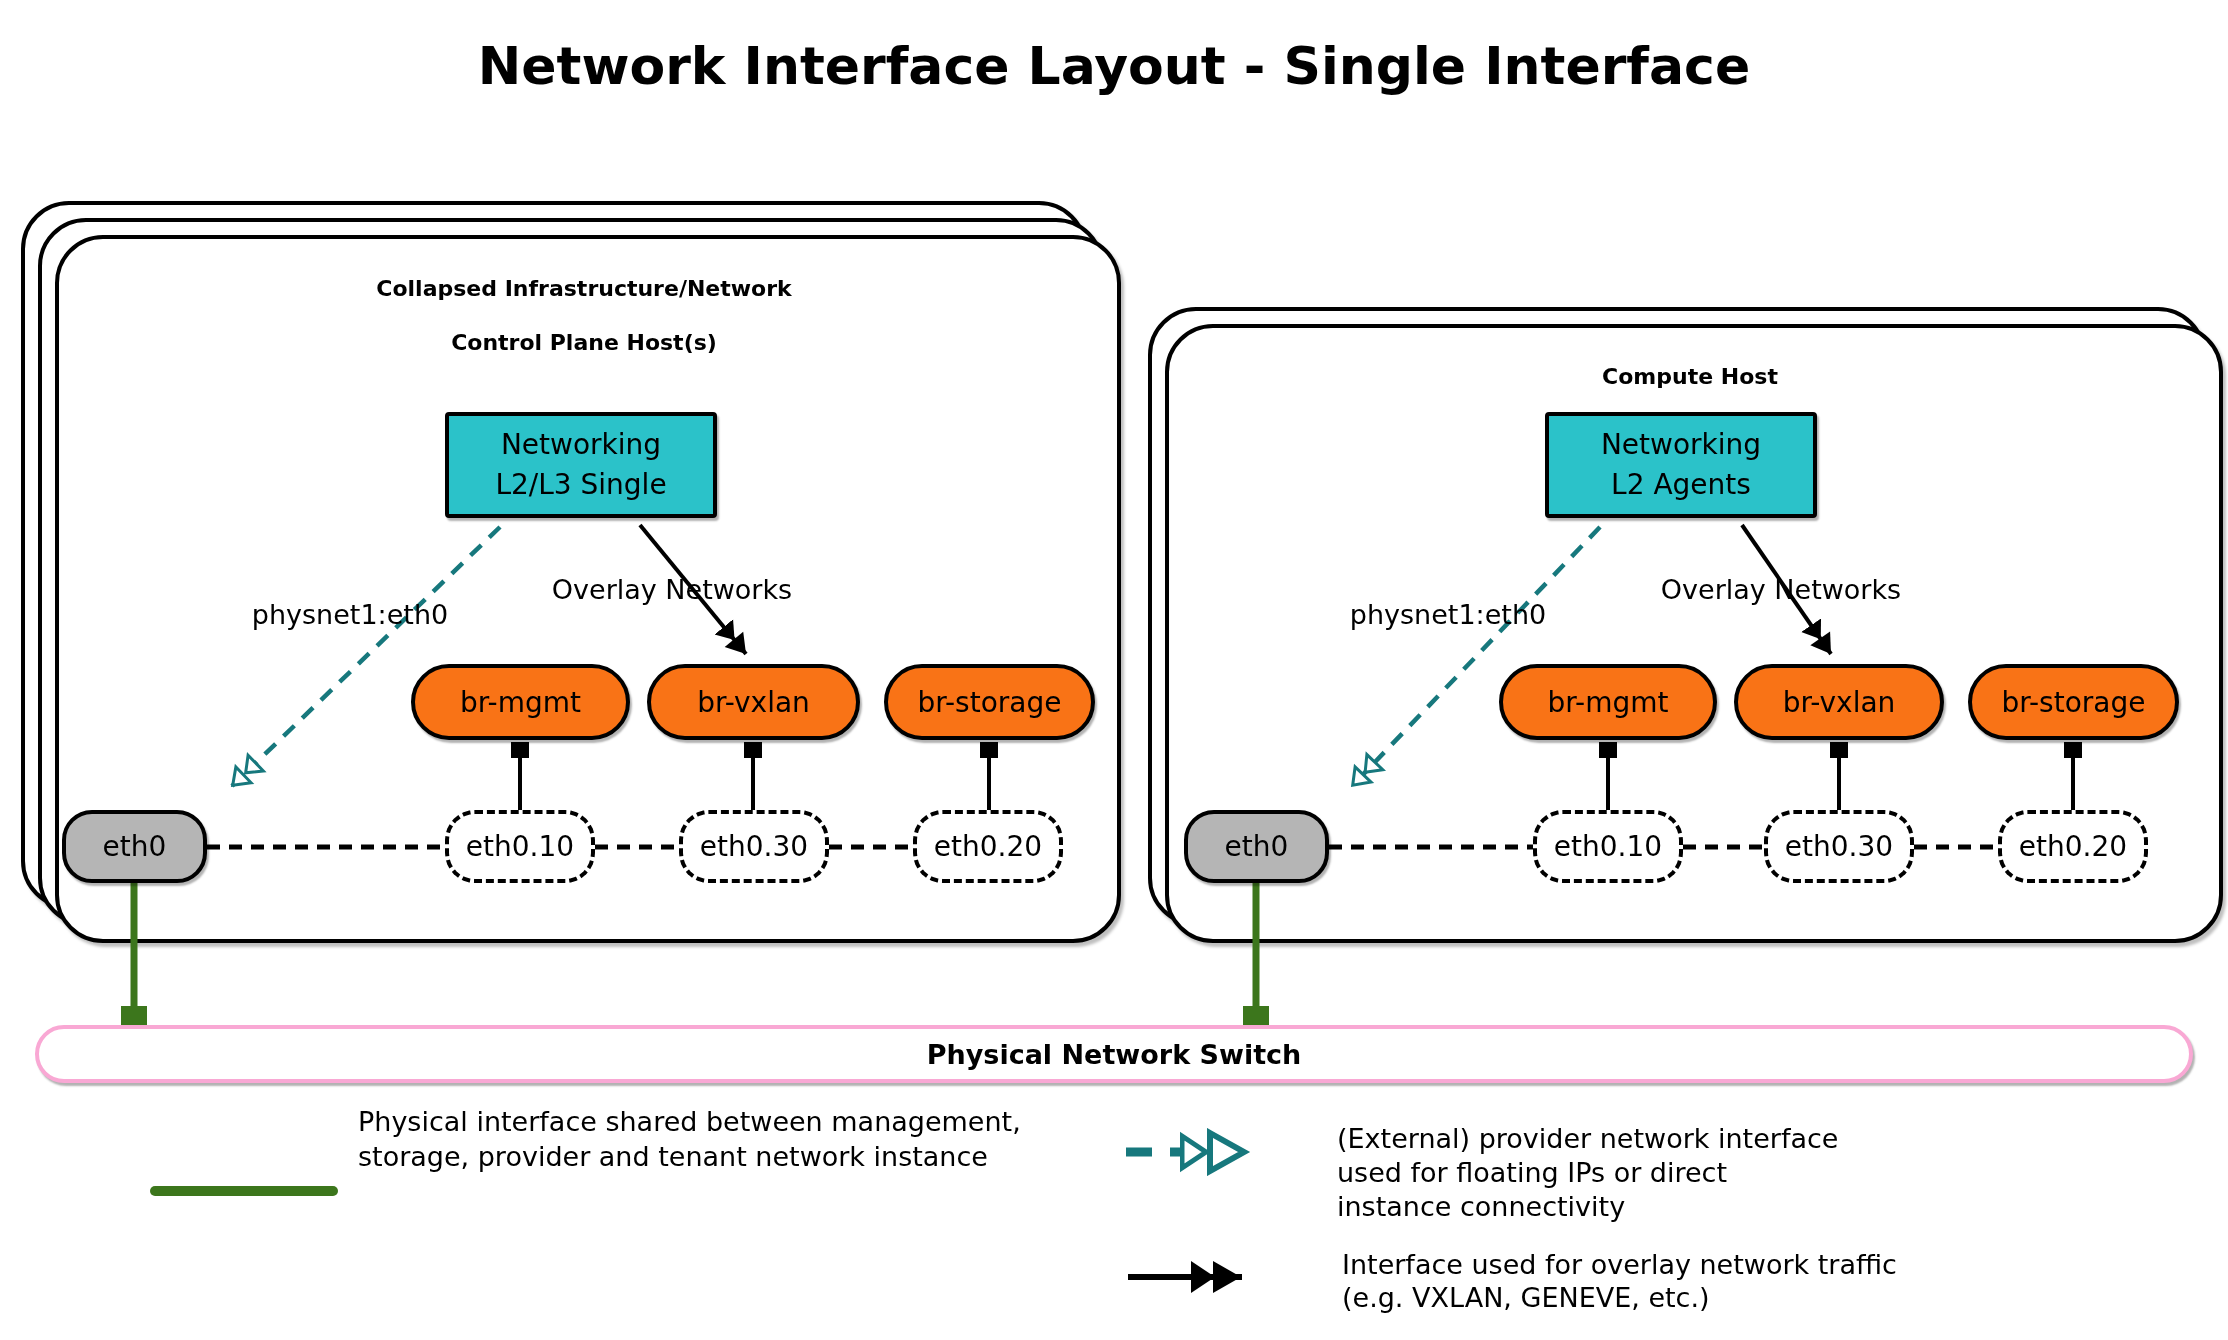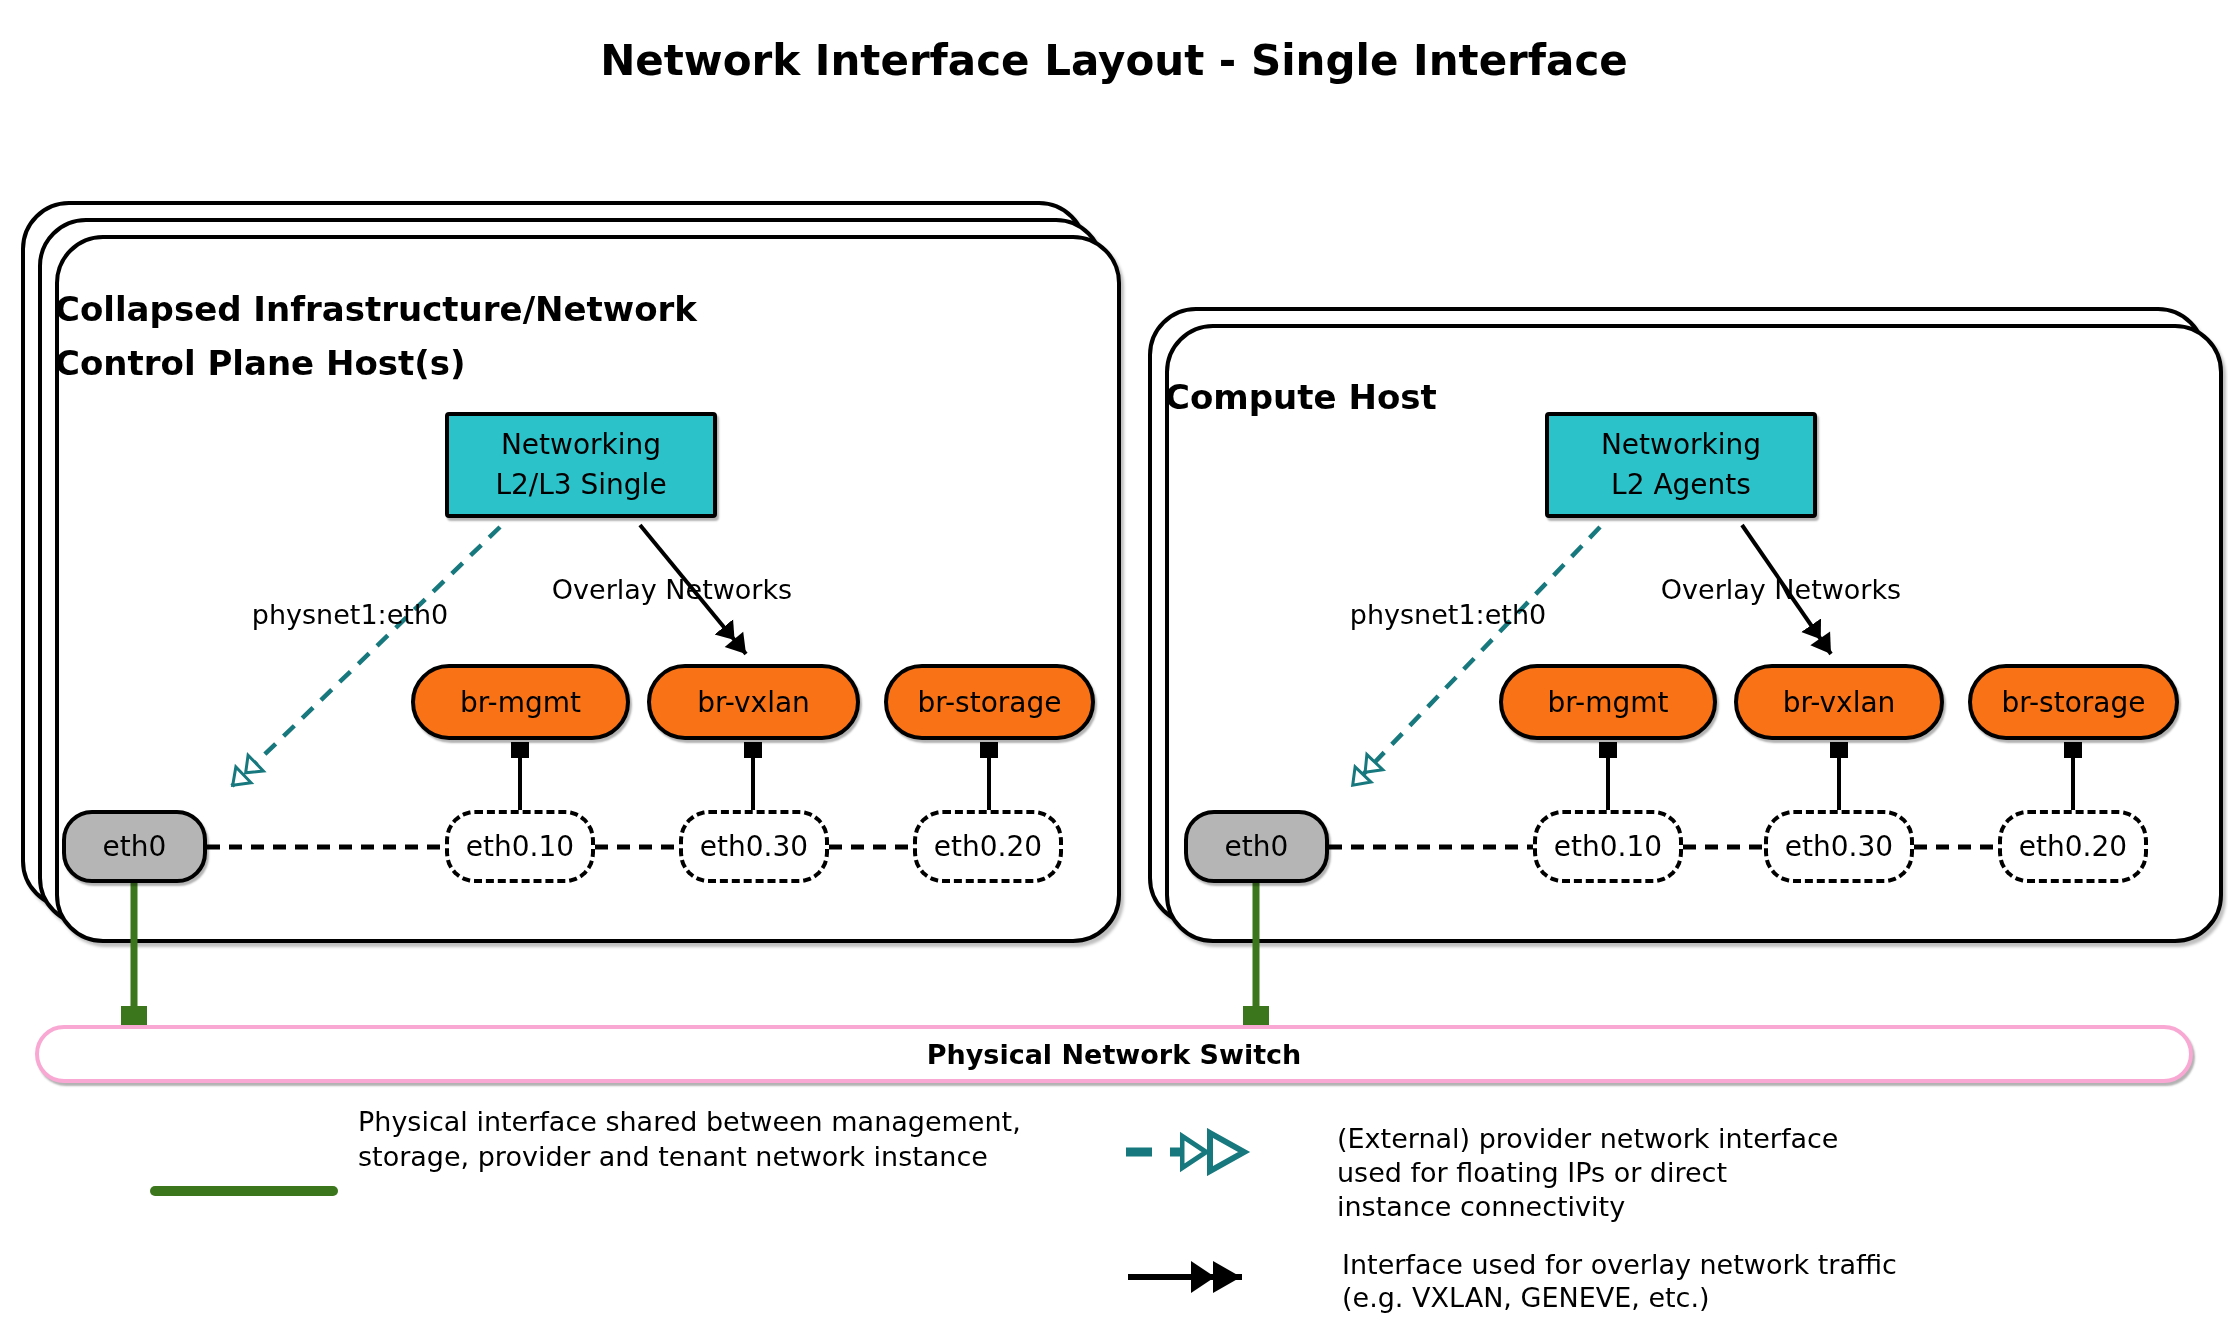--- a/index.html
+++ b/index.html
@@ -1,22 +1,22 @@
 <!DOCTYPE html>
 <html><head>
 <meta charset="utf-8">
 <style>
   html,body{margin:0;padding:0;background:#fff;}
   .canvas{position:relative;width:2228px;height:1340px;background:#fff;
           font-family:"DejaVu Sans","Liberation Sans",sans-serif;color:#000;overflow:hidden;}
   .abs{position:absolute;}
-  .page-title{left:0;right:0;top:36px;text-align:center;font-size:42px;font-weight:bold;}
+  .page-title{left:0;right:0;top:36px;text-align:center;font-size:52px;font-weight:bold;}
   .host-box{background:#fff;border:4px solid #000;border-radius:48px;
             box-shadow:3px 4px 3px rgba(0,0,0,.25);}
-  .host-title{font-size:34px;font-weight:bold;line-height:54px;margin-top:20px;}
+  .host-title{text-align:center;font-size:22px;font-weight:bold;line-height:54px;}
   .pill{background:#f97316;border:4px solid #000;display:flex;align-items:center;justify-content:center;
         font-size:28px;box-shadow:2px 3px 2px rgba(0,0,0,.3);box-sizing:border-box;}
   .agents{background:#2bc2c9;border-radius:4px;flex-direction:column;line-height:40px;text-align:center;}
   .bridge{border-radius:40px;}
   .vlan{border-style:dashed;border-radius:30px;box-shadow:none;background:#fff;}
   .ethif{background:#b5b5b5;border-radius:30px;}
   .arrow-label{font-size:27px;transform:translate(-50%,-50%);white-space:nowrap;}
   .switch-bar{background:#fff;border:4px solid #f9a8d4;border-radius:29px;display:flex;
               align-items:center;justify-content:center;font-size:27px;font-weight:bold;
               box-shadow:2px 3px 2px rgba(0,0,0,.3);box-sizing:border-box;}

